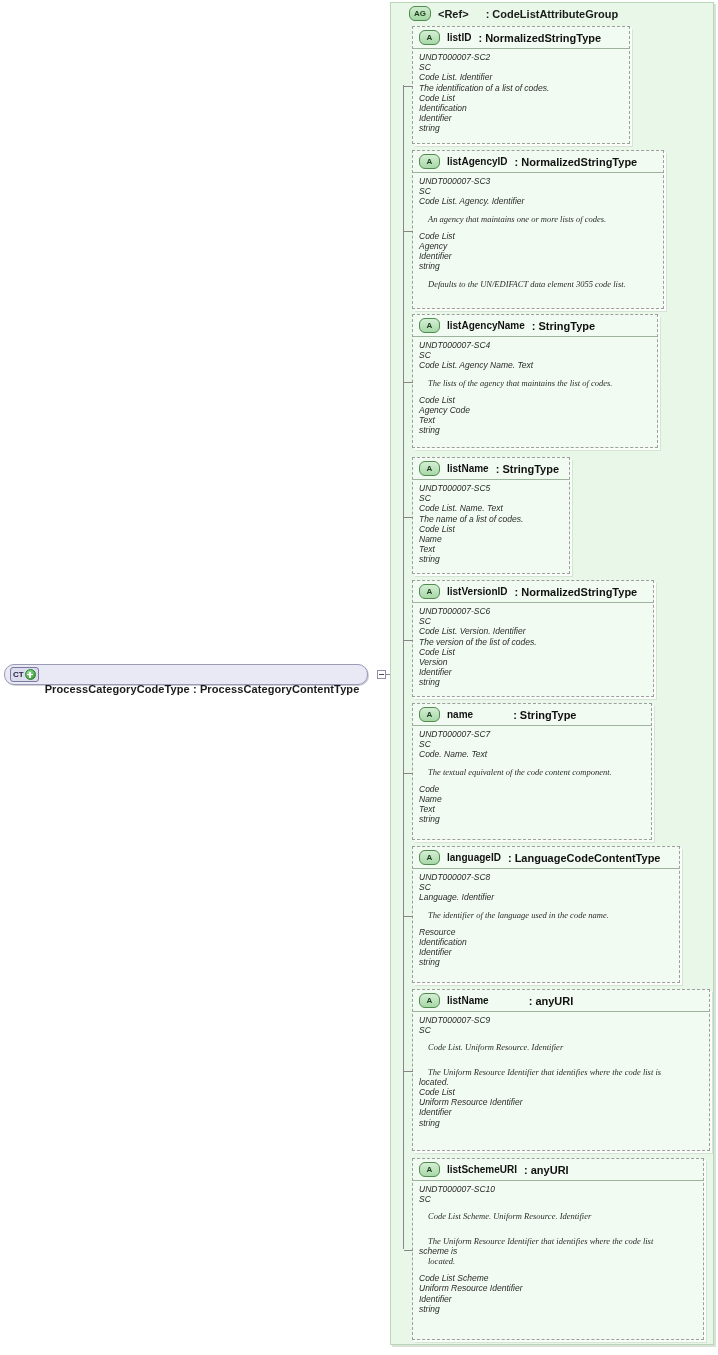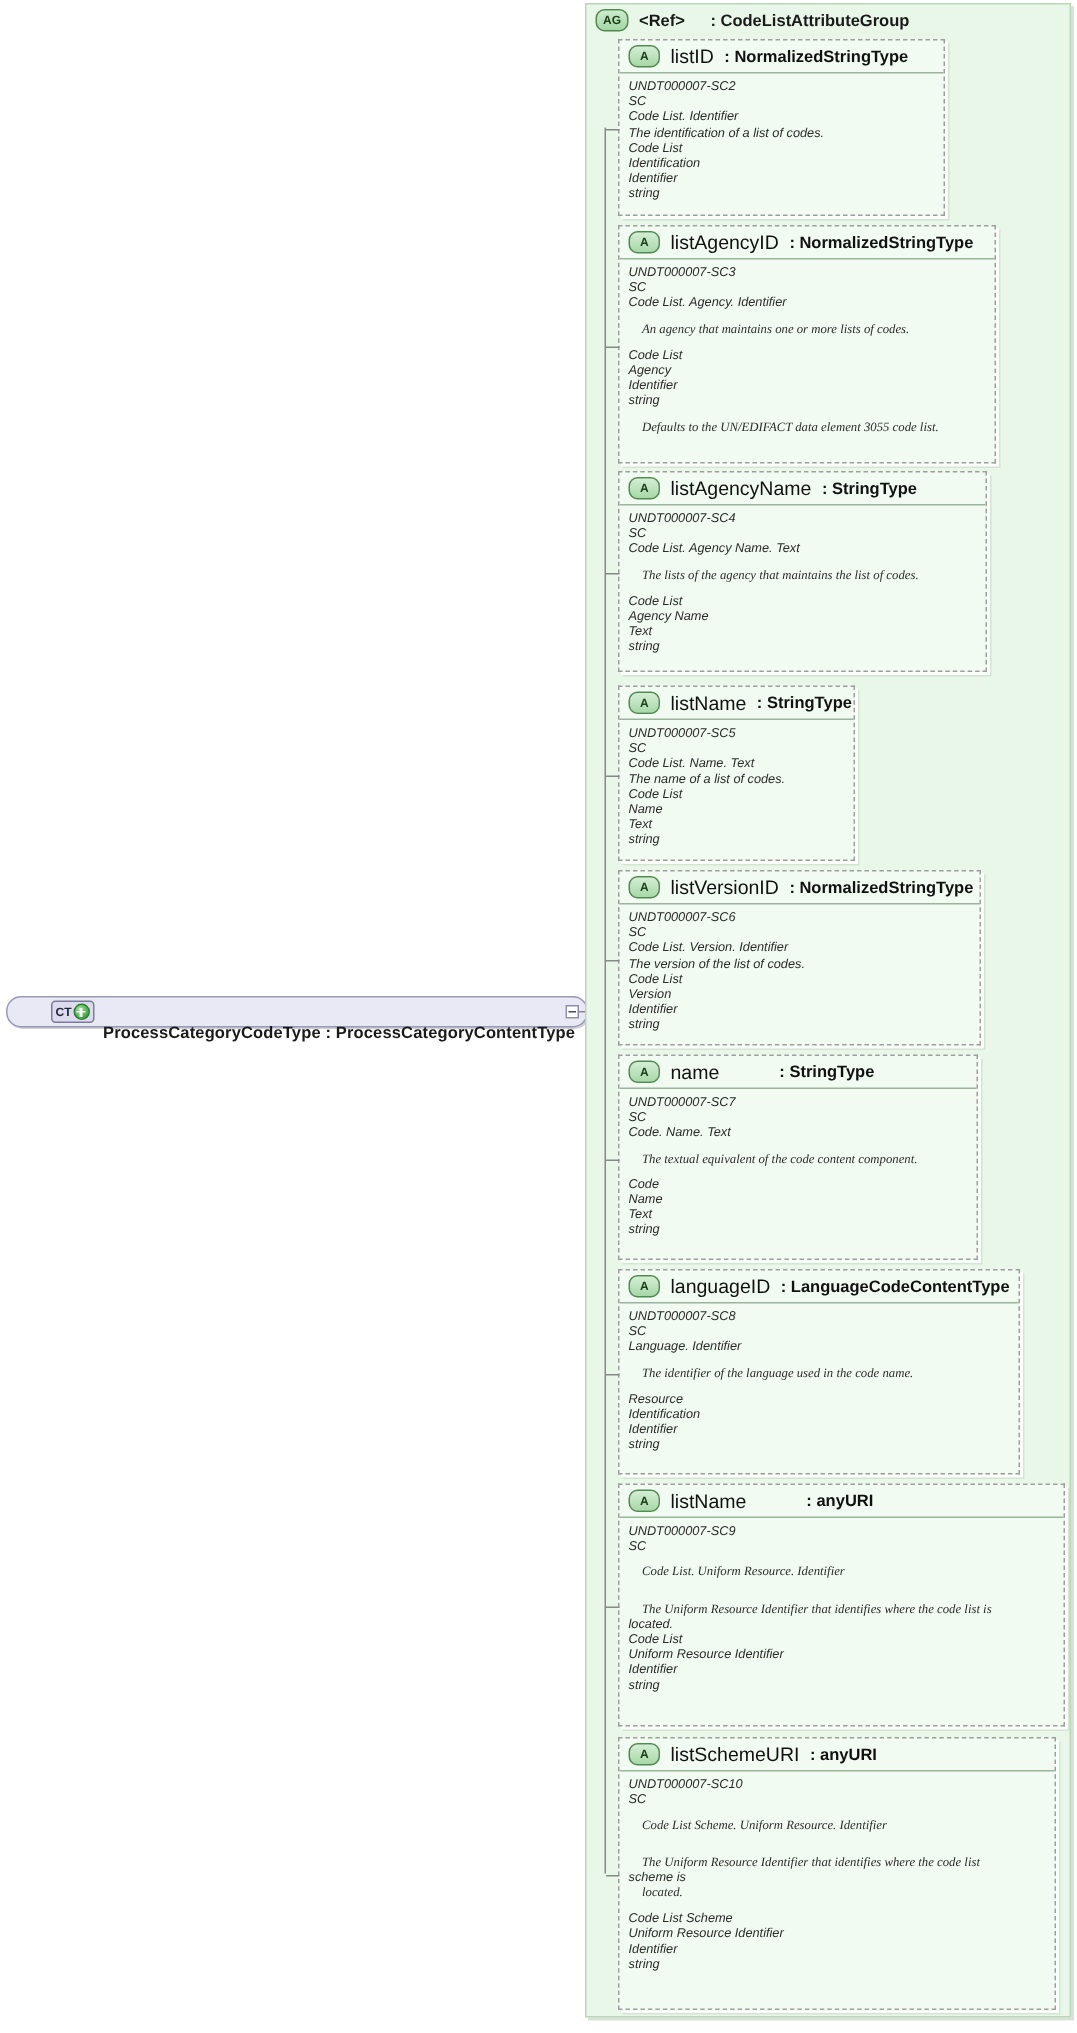--- a/index.html
+++ b/index.html
@@ -46,21 +46,20 @@
     gap: 1px;
     height: 13px;
     padding: 0 2px;
     background: #dcdcee;
     border: 1px solid #7b7b9c;
     border-radius: 3px;
     font-size: 8px;
     font-weight: bold;
     color: #22223a;
     line-height: 1;
-    margin-left: 24px;
   }
   .ct-plus {
     display: inline-block;
     width: 9px;
     height: 9px;
     border-radius: 50%;
     background: radial-gradient(circle at 35% 30%, #9be49b, #3da63d 75%);
     border: 1px solid #2e7d2e;
     position: relative;
   }
@@ -106,21 +105,21 @@
     top: 2px;
     width: 324px;
     height: 1343px;
     box-sizing: border-box;
     background: #e9f7e9;
     border: 1px solid #b9d6b9;
     box-shadow: 2px 2px 0 rgba(160,180,160,0.40);
   }
   .ag-header {
     position: absolute;
-    left: 6px;
+    left: 18px;
     top: 3px;
     display: flex;
     align-items: center;
     gap: 7px;
     white-space: nowrap;
   }
   .ag-badge {
     display: inline-flex;
     align-items: center;
     justify-content: center;
@@ -168,22 +167,22 @@
     height: 13px;
     background: linear-gradient(#d4eed4, #a8d8a8);
     border: 1px solid #4f8a4f;
     border-radius: 6px 6px 6px 6px;
     font-size: 8px;
     font-weight: bold;
     color: #1d3d1d;
     line-height: 1;
   }
   .a-name {
-    font-size: 13px;
-    font-weight: normal;
+    font-size: 10px;
+    font-weight: bold;
     color: #111111;
   }
   .a-type {
     font-size: 11px;
     font-weight: bold;
     color: #111111;
   }
   .a-gap { display: inline-block; }
 
   .attr-body {
@@ -283,21 +282,21 @@
           <span class="a-type"> : StringType</span>
         </div>
         <div class="attr-body">
           <div class="doc-line">UNDT000007-SC4</div>
           <div class="doc-line">SC</div>
           <div class="doc-line">Code List. Agency Name. Text</div>
           <div class="doc-line spacer"></div>
           <div class="doc-line indent">The lists of the agency that maintains the list of codes.</div>
           <div class="doc-line spacer"></div>
           <div class="doc-line">Code List</div>
-          <div class="doc-line">Agency Name</div>
+          <div class="doc-line">Agency Code</div>
           <div class="doc-line">Text</div>
           <div class="doc-line">string</div>
         </div>
       </div>
       <div class="attr-box" style="left: 412px; top: 457px; width: 158px; height: 117px;">
         <div class="attr-stub" style="top: 59px;"></div>
         <div class="attr-head">
           <span class="a-badge">A</span>
           <span class="a-name">listName</span>
           <span class="a-type"> : StringType</span>

